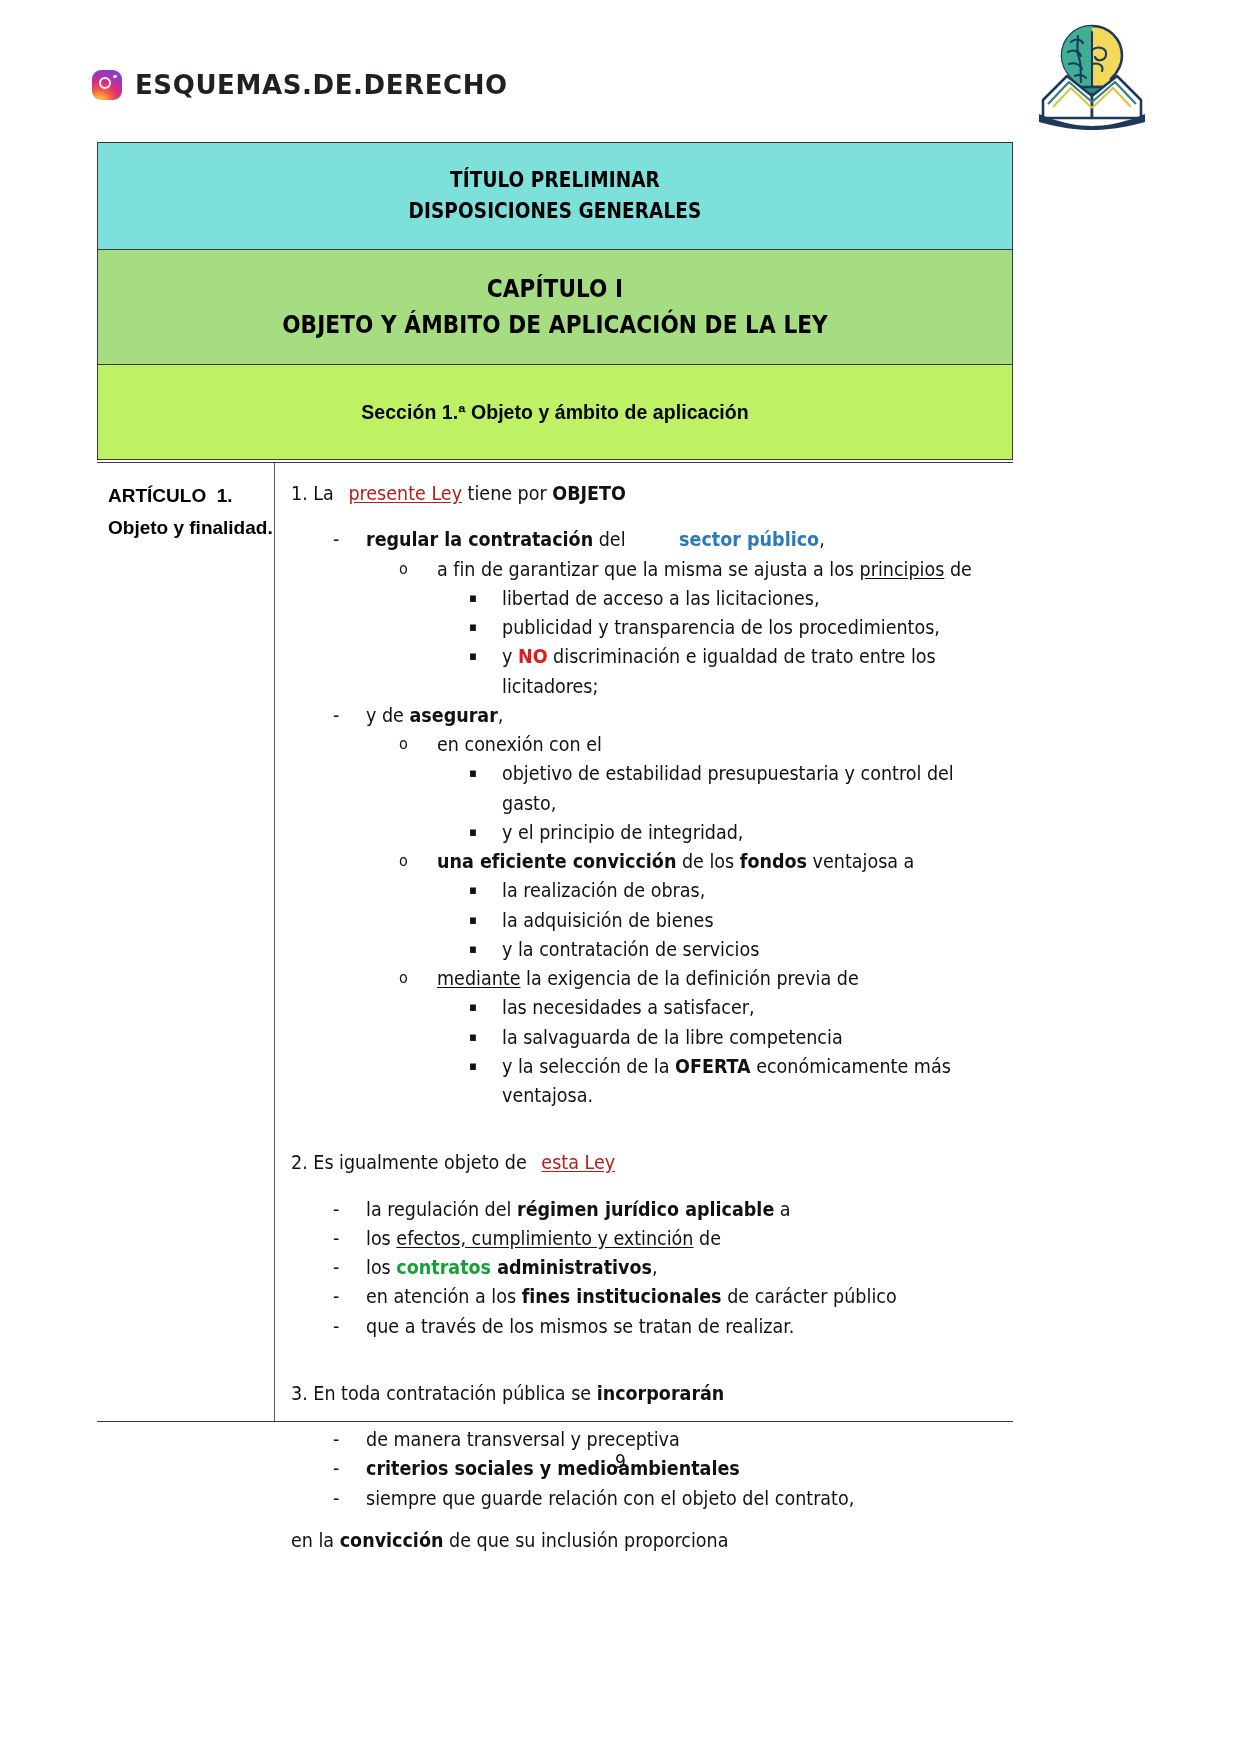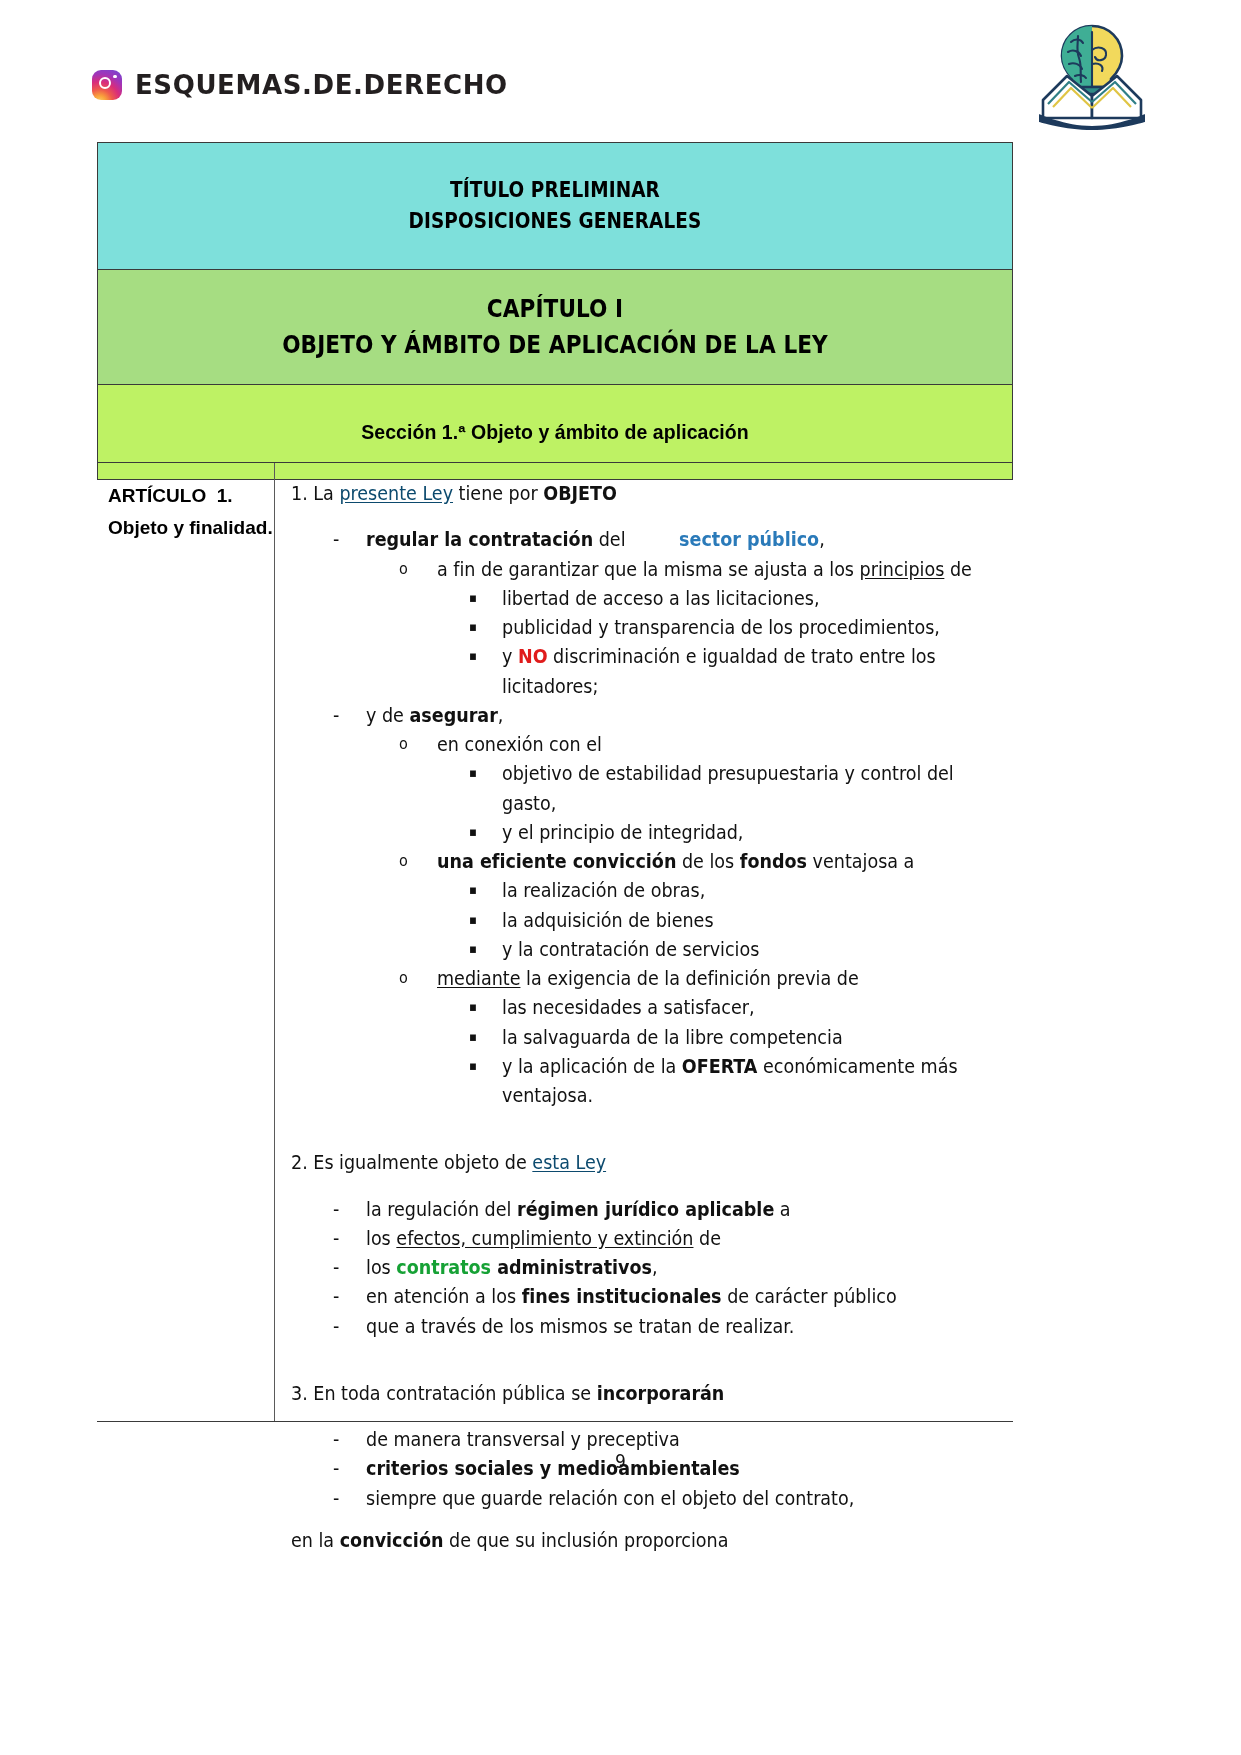--- a/index.html
+++ b/index.html
@@ -99,21 +99,21 @@
     justify-content: center;
     text-align: center;
     font-family: "DejaVu Sans Condensed", "Liberation Sans Narrow", "Liberation Sans", sans-serif;
     font-weight: bold;
     color: #000000;
   }
   .band + .band { border-top: 1.6px solid #3a3a3a; }
 
   .band-title {
     background: #7ee0db;
-    height: 126px;
+    height: 106px;
     font-size: 20.5px;
     line-height: 1.52;
     letter-spacing: 0.1px;
   }
   .band-chapter {
     background: #a6dd82;
     height: 115px;
     font-size: 24px;
     line-height: 1.52;
     letter-spacing: 0.1px;
@@ -187,23 +187,24 @@
   .marker-sq   { width: 33px; font-size: 13px; line-height: 2.18; }
 
   .txt { flex: 1; }
 
   .gap-s { height: 13px; }
   .gap-l { height: 38px; }
 
   
   b, .b { font-weight: bold; }
   .lnk {
-    color: #0c4a6e;
+    color: #b91c1c;
     text-decoration: underline;
     text-underline-offset: 2px;
+    margin-left: 9px;
   }
   .ul {
     text-decoration: underline;
     text-underline-offset: 2px;
   }
   .blue  { color: #2a7ab9; font-weight: bold; margin-left: 48px; }
   .red   { color: #e01b1b; font-weight: bold; }
   .green { color: #16a135; font-weight: bold; text-align: right; }
 
   
@@ -380,21 +381,21 @@
         <span class="txt">las necesidades a satisfacer,</span>
       </div>
 
       <div class="lvl3">
         <span class="marker marker-sq">▪</span>
         <span class="txt">la salvaguarda de la libre competencia</span>
       </div>
 
       <div class="lvl3">
         <span class="marker marker-sq">▪</span>
-        <span class="txt"><span>y la aplicación de la </span><b>OFERTA</b><span> económicamente más ventajosa.</span></span>
+        <span class="txt"><span>y la selección de la </span><b>OFERTA</b><span> económicamente más ventajosa.</span></span>
       </div>
 
       <div class="gap-l"></div>
 
       <div class="para">
         <span>2. Es igualmente objeto de </span><span class="lnk">esta Ley</span>
       </div>
 
       <div class="gap-s"></div>
 

